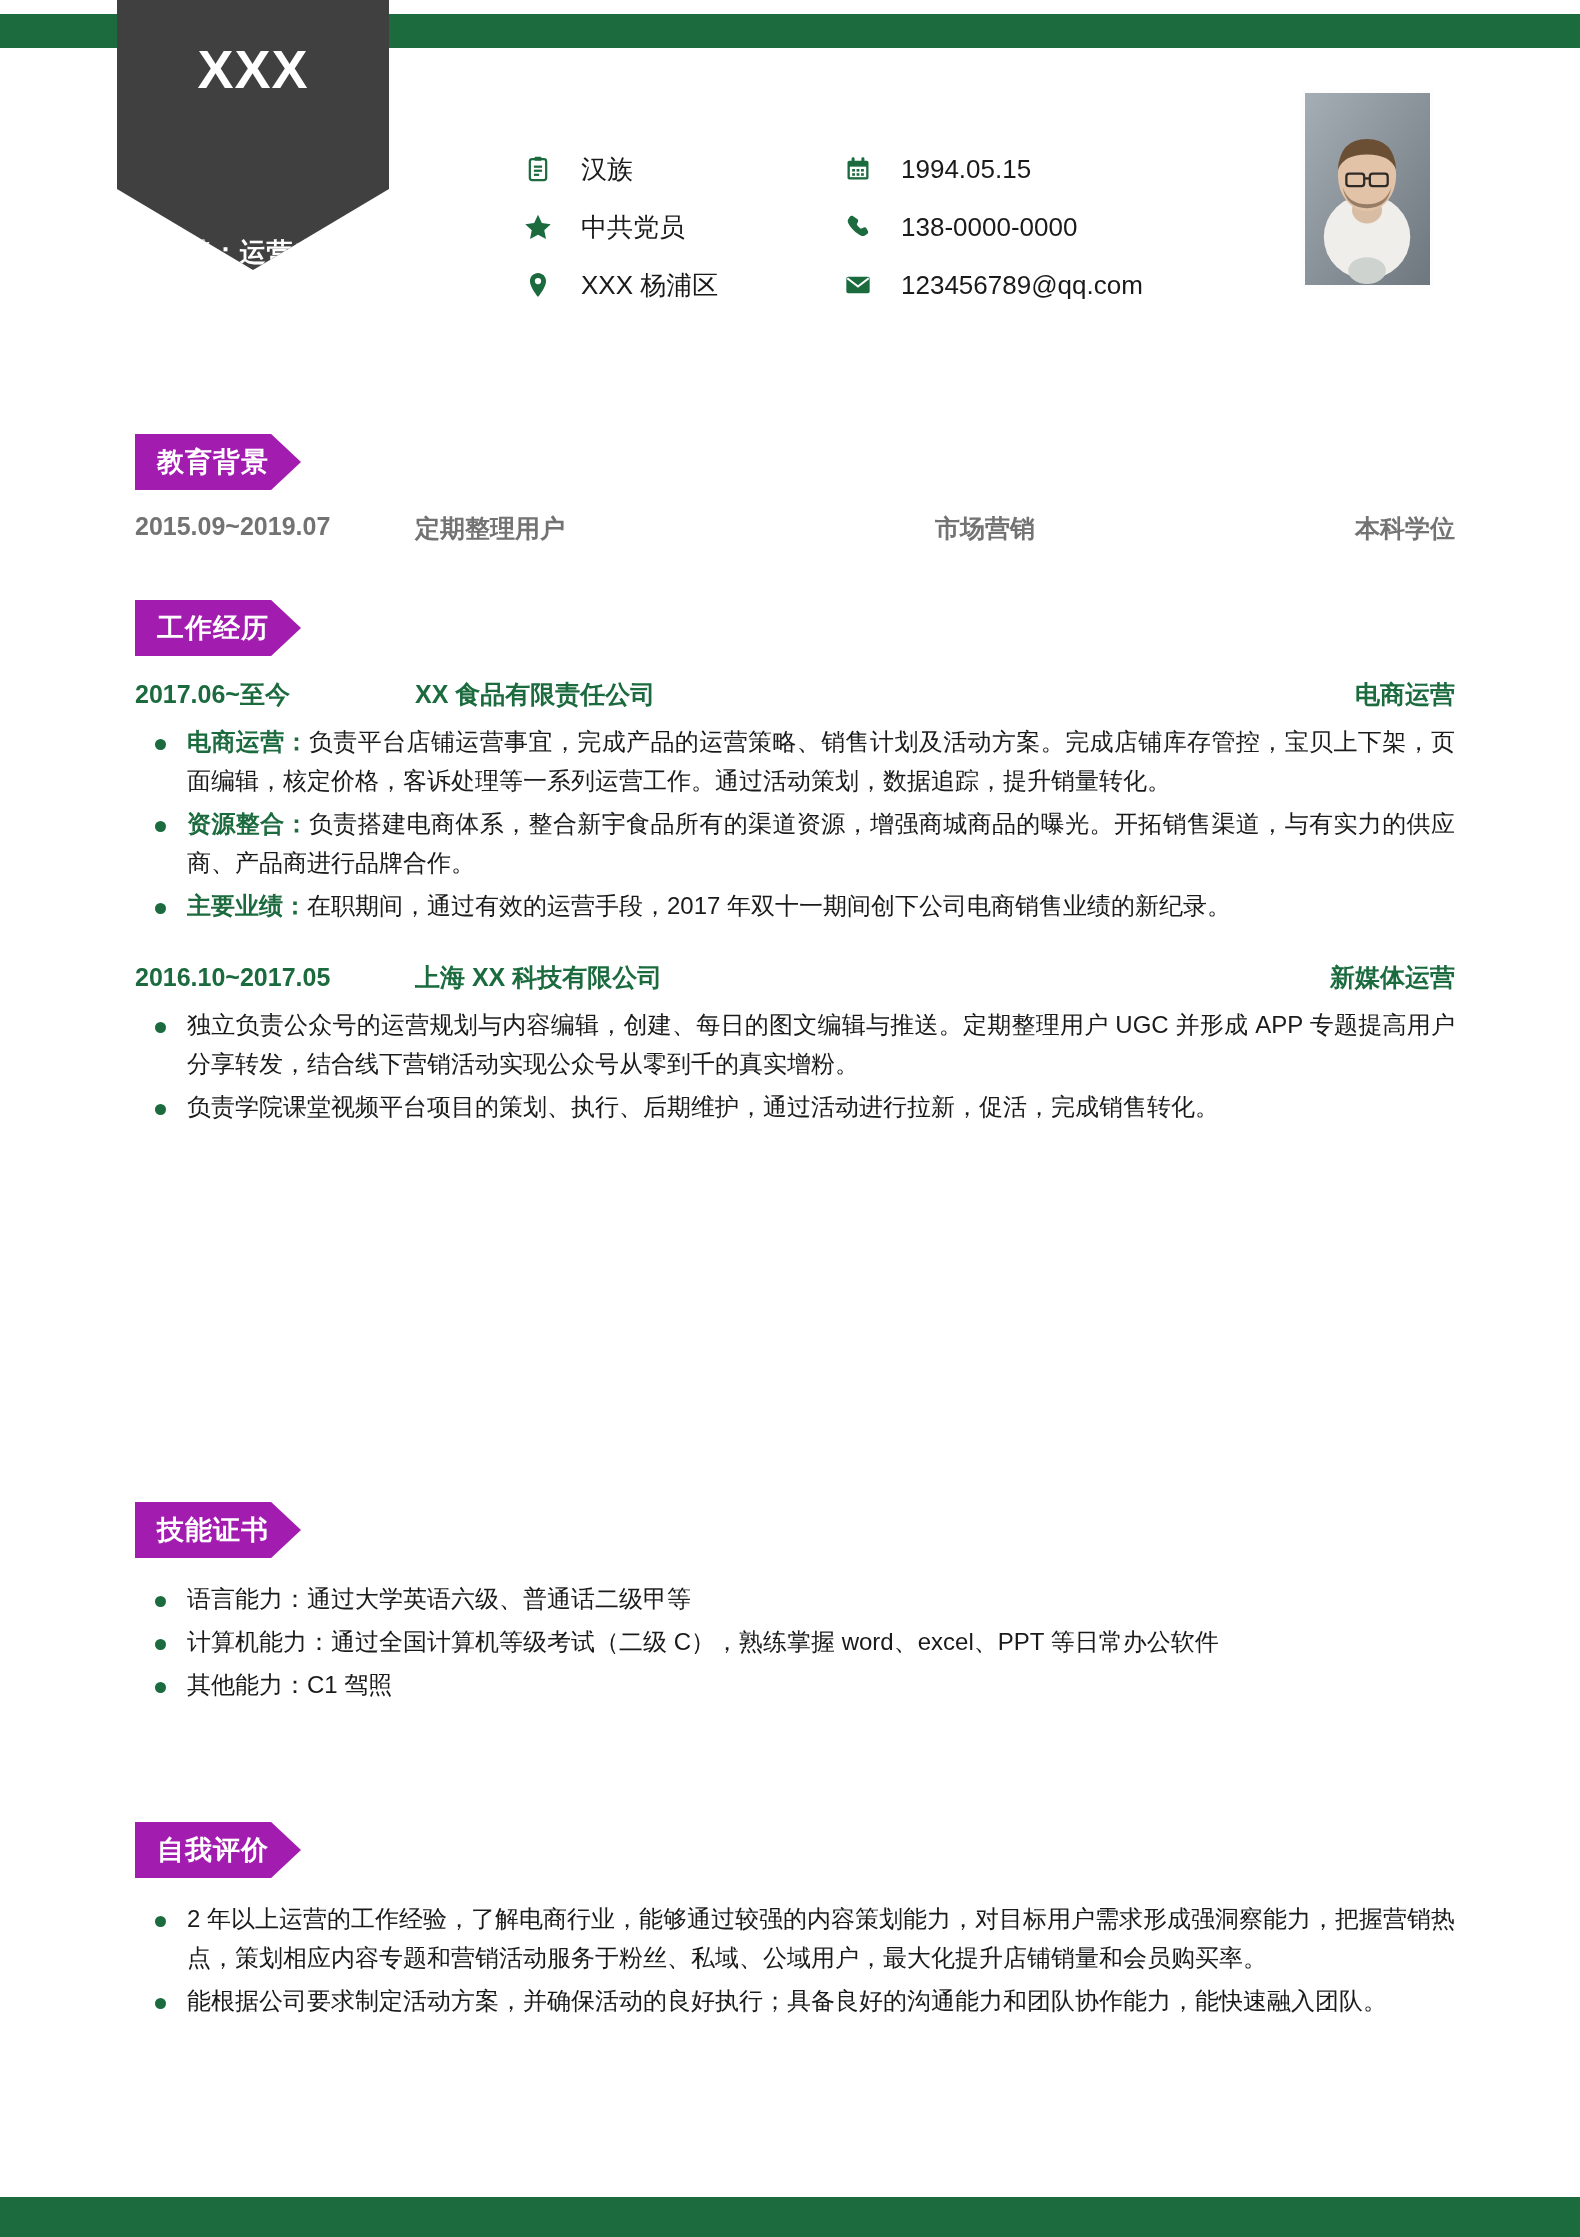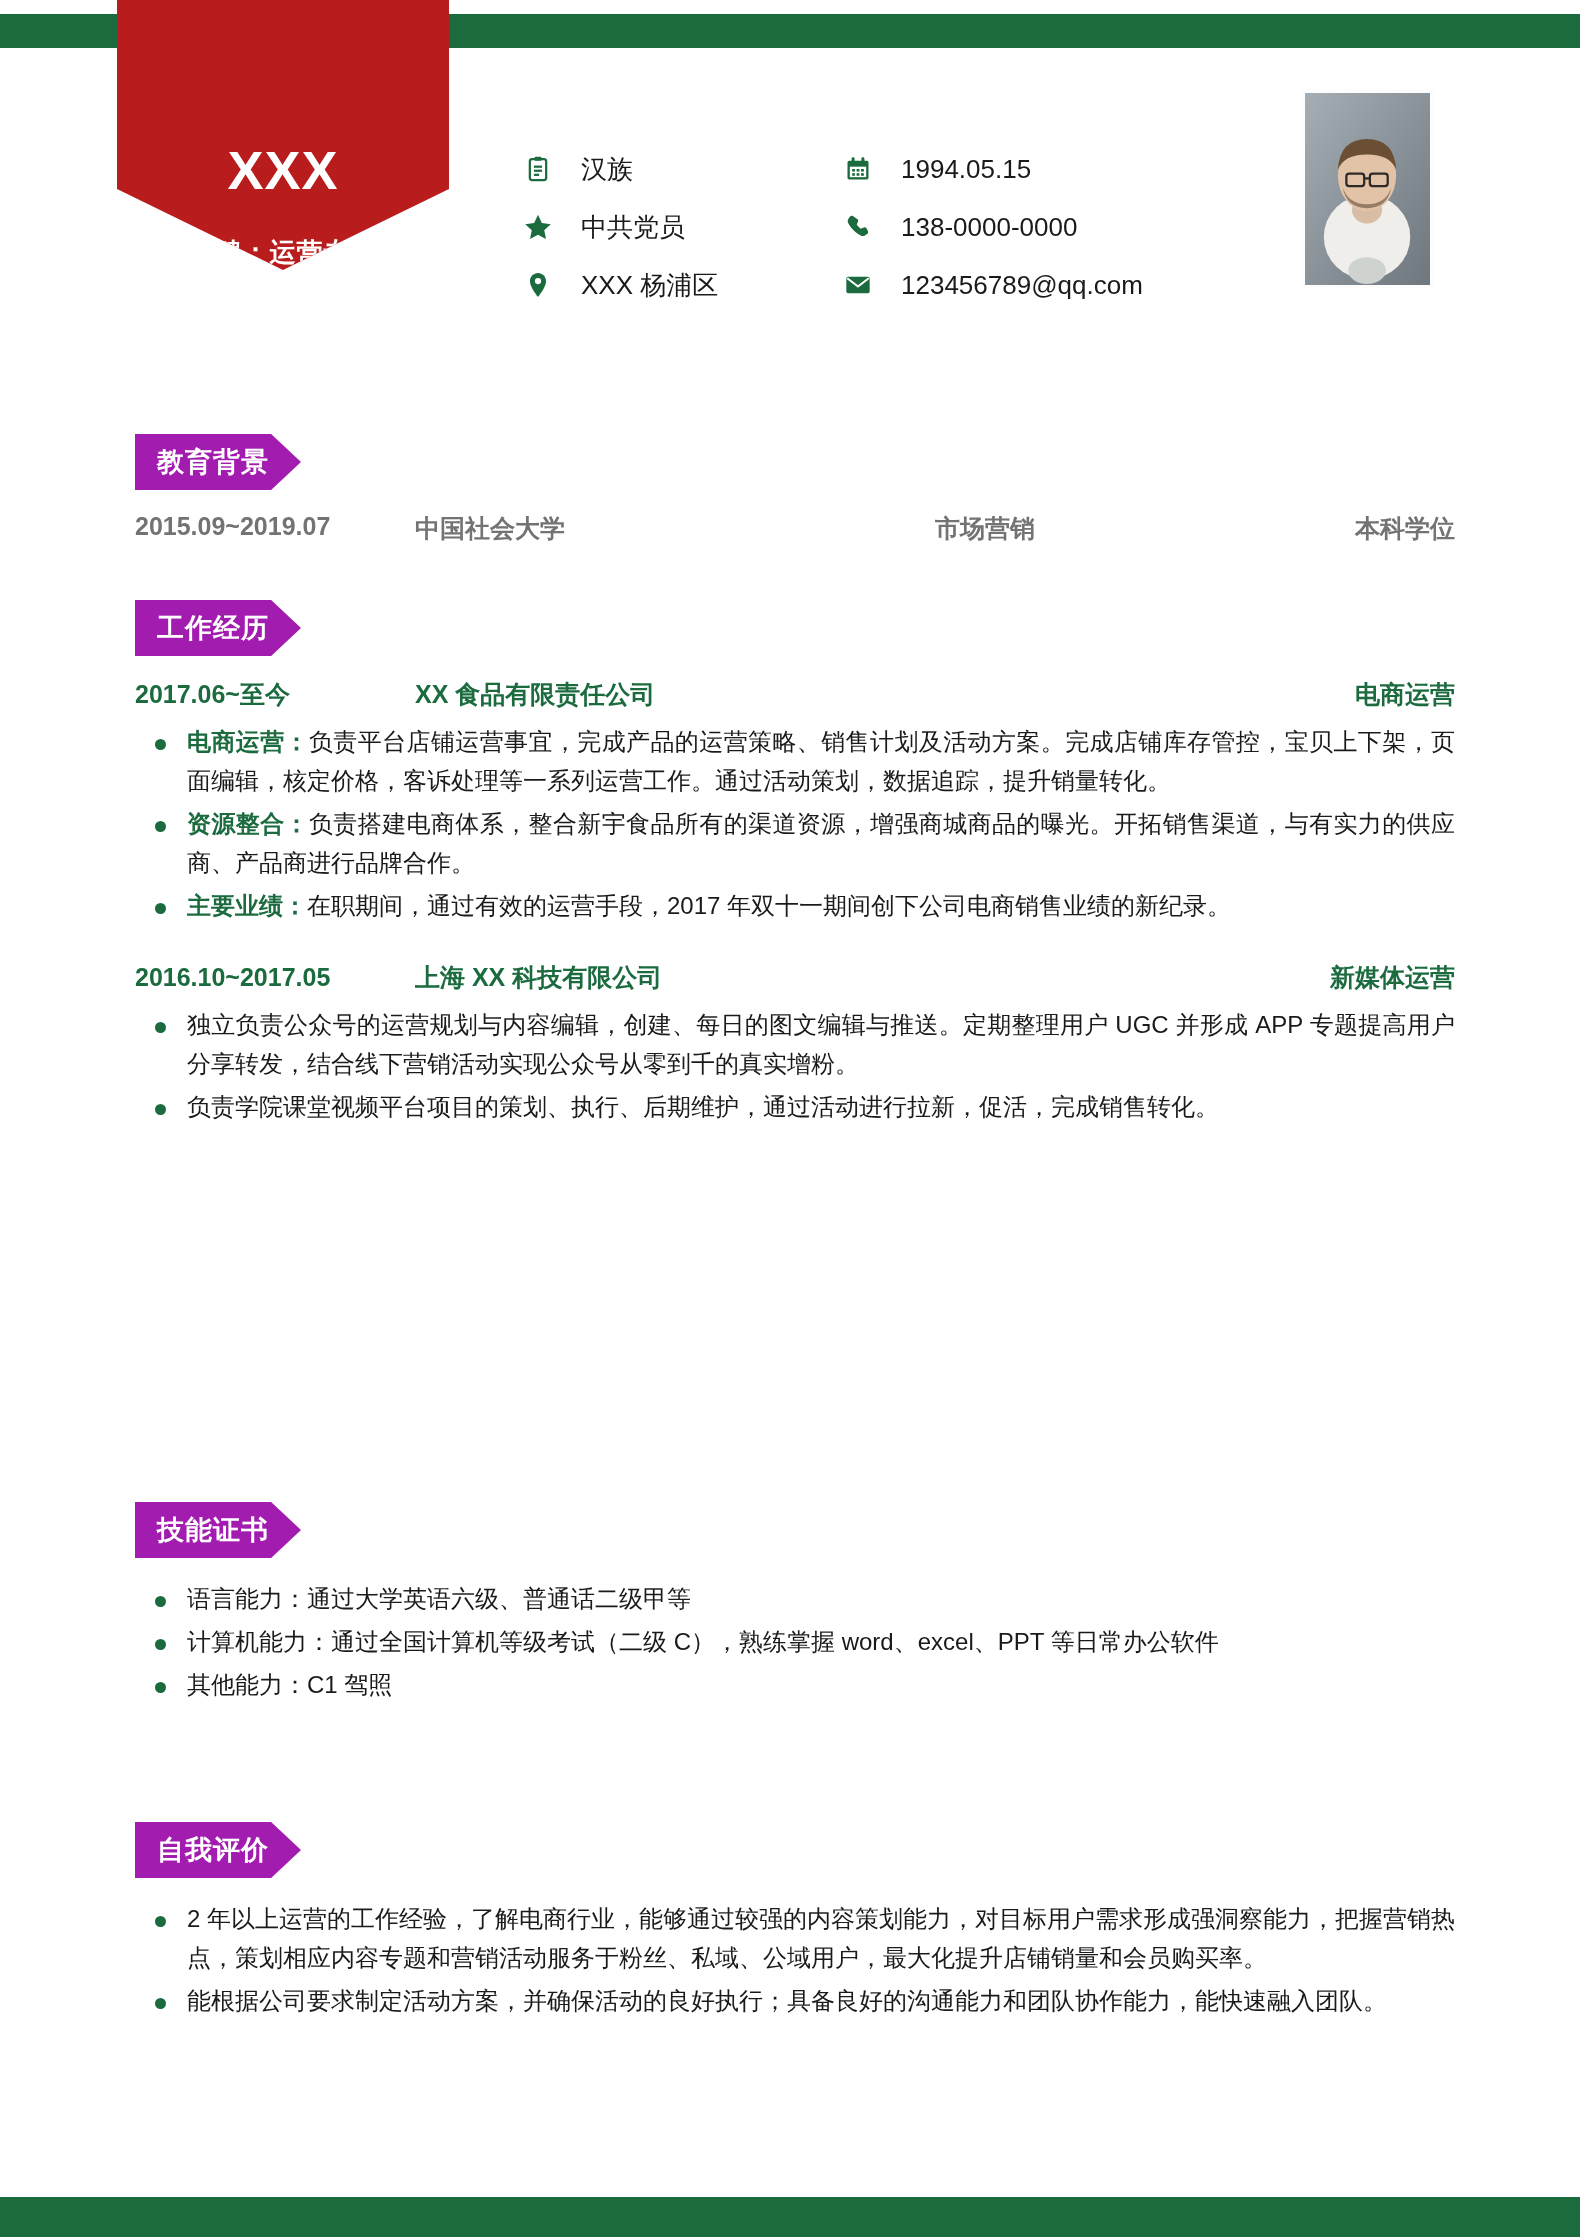--- a/index.html
+++ b/index.html
@@ -30,27 +30,27 @@
     position: absolute;
     bottom: 0; left: 0;
     width: 1580px; height: 40px;
     background: #1B6B3F;
   }
 
   
   .banner {
     position: absolute;
     top: 0px; left: 117px;
-    width: 332px; height: 270px;
-    background: #b91c1c;
+    width: 272px; height: 270px;
+    background: #404040;
     clip-path: polygon(0 0, 100% 0, 100% 70%, 50% 100%, 0 70%);
     display: flex;
     flex-direction: column;
     align-items: center;
-    justify-content: flex-end;
+    justify-content: space-between;
     padding-top: 42px;
   }
   .banner-name {
     color: #ffffff;
     font-size: 54px;
     font-weight: bold;
     letter-spacing: 1px;
     line-height: 1;
   }
   .banner-role {
@@ -272,21 +272,21 @@
       </svg>
     </div>
   </div>
 
   <div class="section" style="top:434px;">
     <div class="sec-head">
       <span>教育背景</span>
     </div>
     <div class="meta-row">
       <div class="meta-date">2015.09~2019.07</div>
-      <div class="meta-org">中国社会大学</div>
+      <div class="meta-org">定期整理用户</div>
       <div class="meta-major">市场营销</div>
       <div class="meta-right">本科学位</div>
     </div>
   </div>
 
   <div class="section" style="top:600px;">
     <div class="sec-head">
       <span>工作经历</span>
     </div>
 

